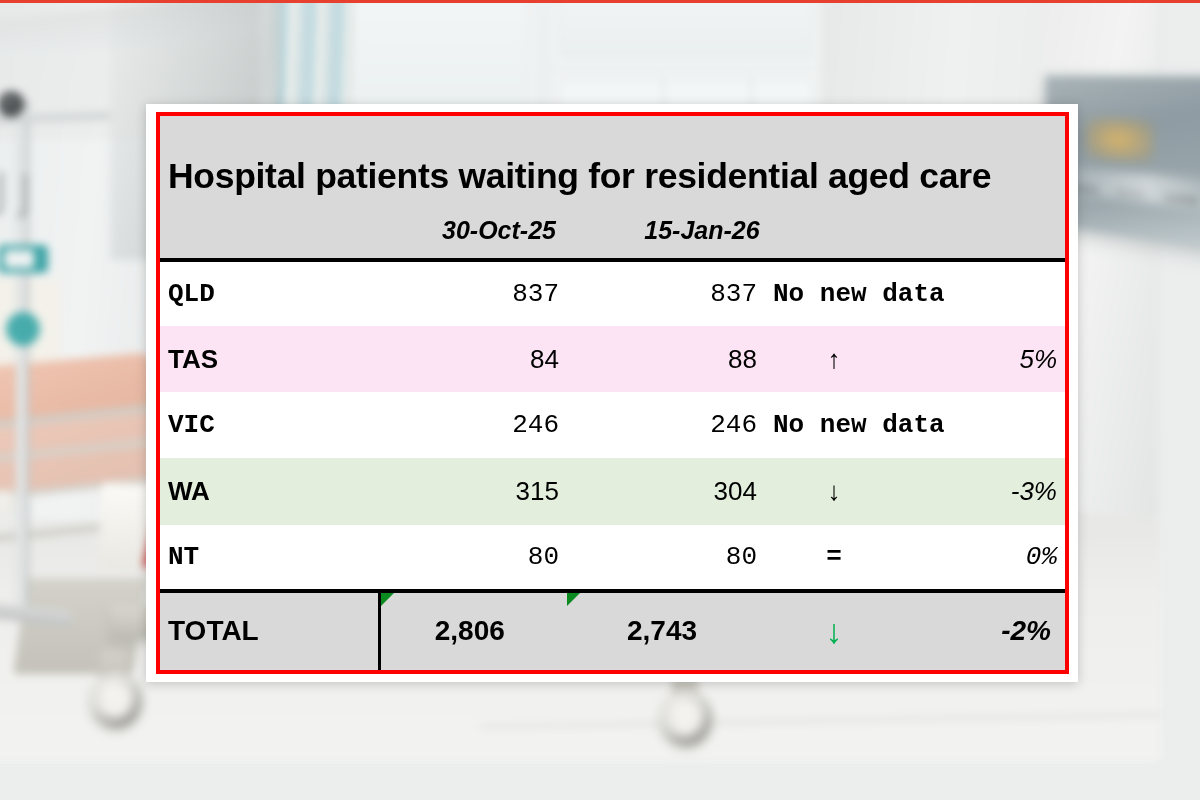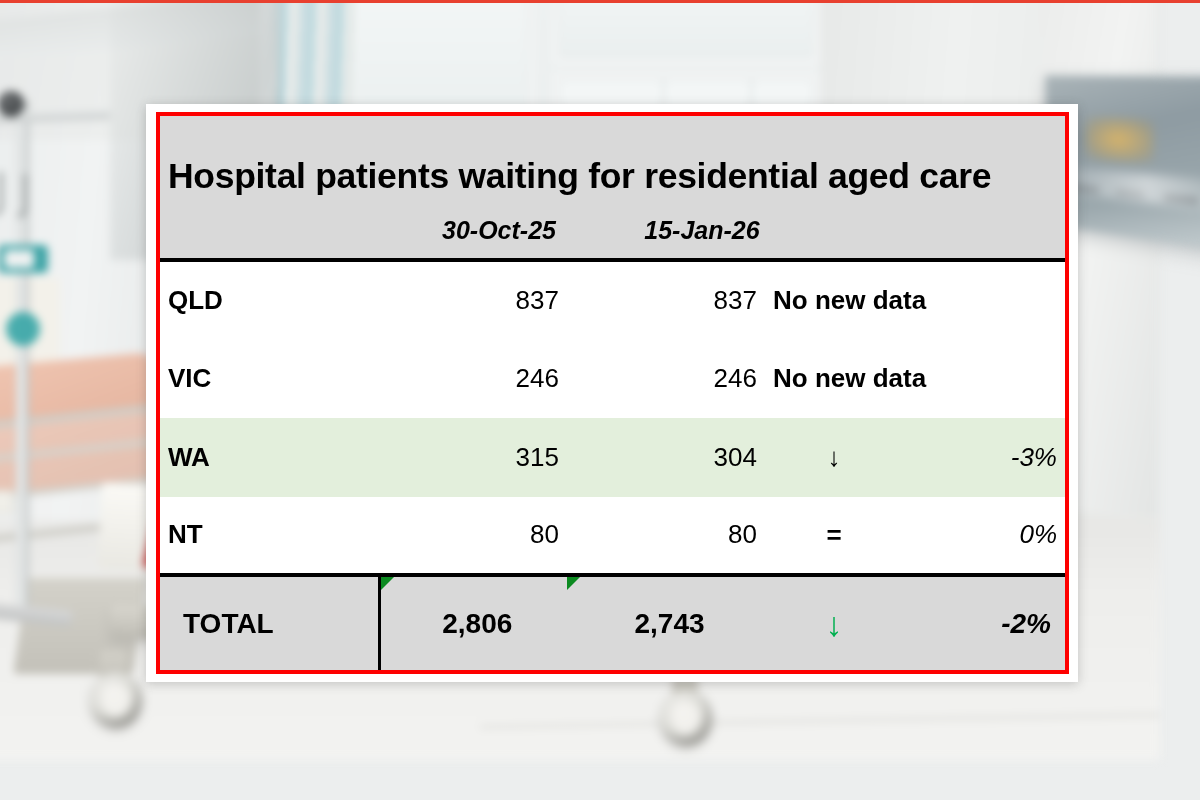--- a/index.html
+++ b/index.html
@@ -268,31 +268,31 @@
   }
   td.state{
     font-weight:bold; text-align:left; padding-left:8px;
     border-right:3px solid #000;
   }
   td.num{ text-align:right; padding-right:16px; }
   td.arrow{ text-align:center; font-size:31px; font-weight:bold; line-height:1; }
   td.note{ text-align:left; font-weight:bold; font-size:25.5px; padding-left:16px; }
   td.pct{ text-align:right; font-style:italic; padding-right:14px; }
 
-  tr.r-white td{ background:#ffffff; }
+  tr.r-white td{ background:#ffffff;font-family:Liberation Mono, monospace; }
   tr.r-green td{ background:#e3efdc; }
   tr.r-pink  td{ background:#fce4f4; }
 
   tr.firstdata td{ border-top:4px solid #000; }
 
   tr.totalrow td{
     height:54px; background:#d9d9d9;
     border-top:4px solid #000;
     font-size:28px; font-weight:bold;
-    padding:0 23px;
+    padding:0 8px;
   }
   tr.totalrow td.state{ text-align:left; font-weight:bold; border-right:3px solid #000; }
   tr.totalrow td.num{ text-align:center; padding-right:16px; position:relative; }
   tr.totalrow td.pct{ text-align:right; font-style:italic; padding-right:14px; }
   tr.totalrow td.arrow{ text-align:center; font-size:34px; }
 
   .tri{
     position:absolute; left:0; top:0;
     width:0; height:0;
     border-left:13px solid #0b8a20;
@@ -395,20 +395,27 @@
 
         <tr class="datarow r-white firstdata">
           <td class="state">QLD</td>
           <td class="num">837</td>
           <td class="num">837</td>
           <td class="note" colspan="2">No new data</td>
         </tr>
 
 
 
+        <tr class="datarow r-pink">
+          <td class="state">TAS</td>
+          <td class="num">84</td>
+          <td class="num">88</td>
+          <td class="arrow up">↑</td>
+          <td class="pct">5%</td>
+        </tr>
 
         <tr class="datarow r-white">
           <td class="state">VIC</td>
           <td class="num">246</td>
           <td class="num">246</td>
           <td class="note" colspan="2">No new data</td>
         </tr>
 
         <tr class="datarow r-green">
           <td class="state">WA</td>

